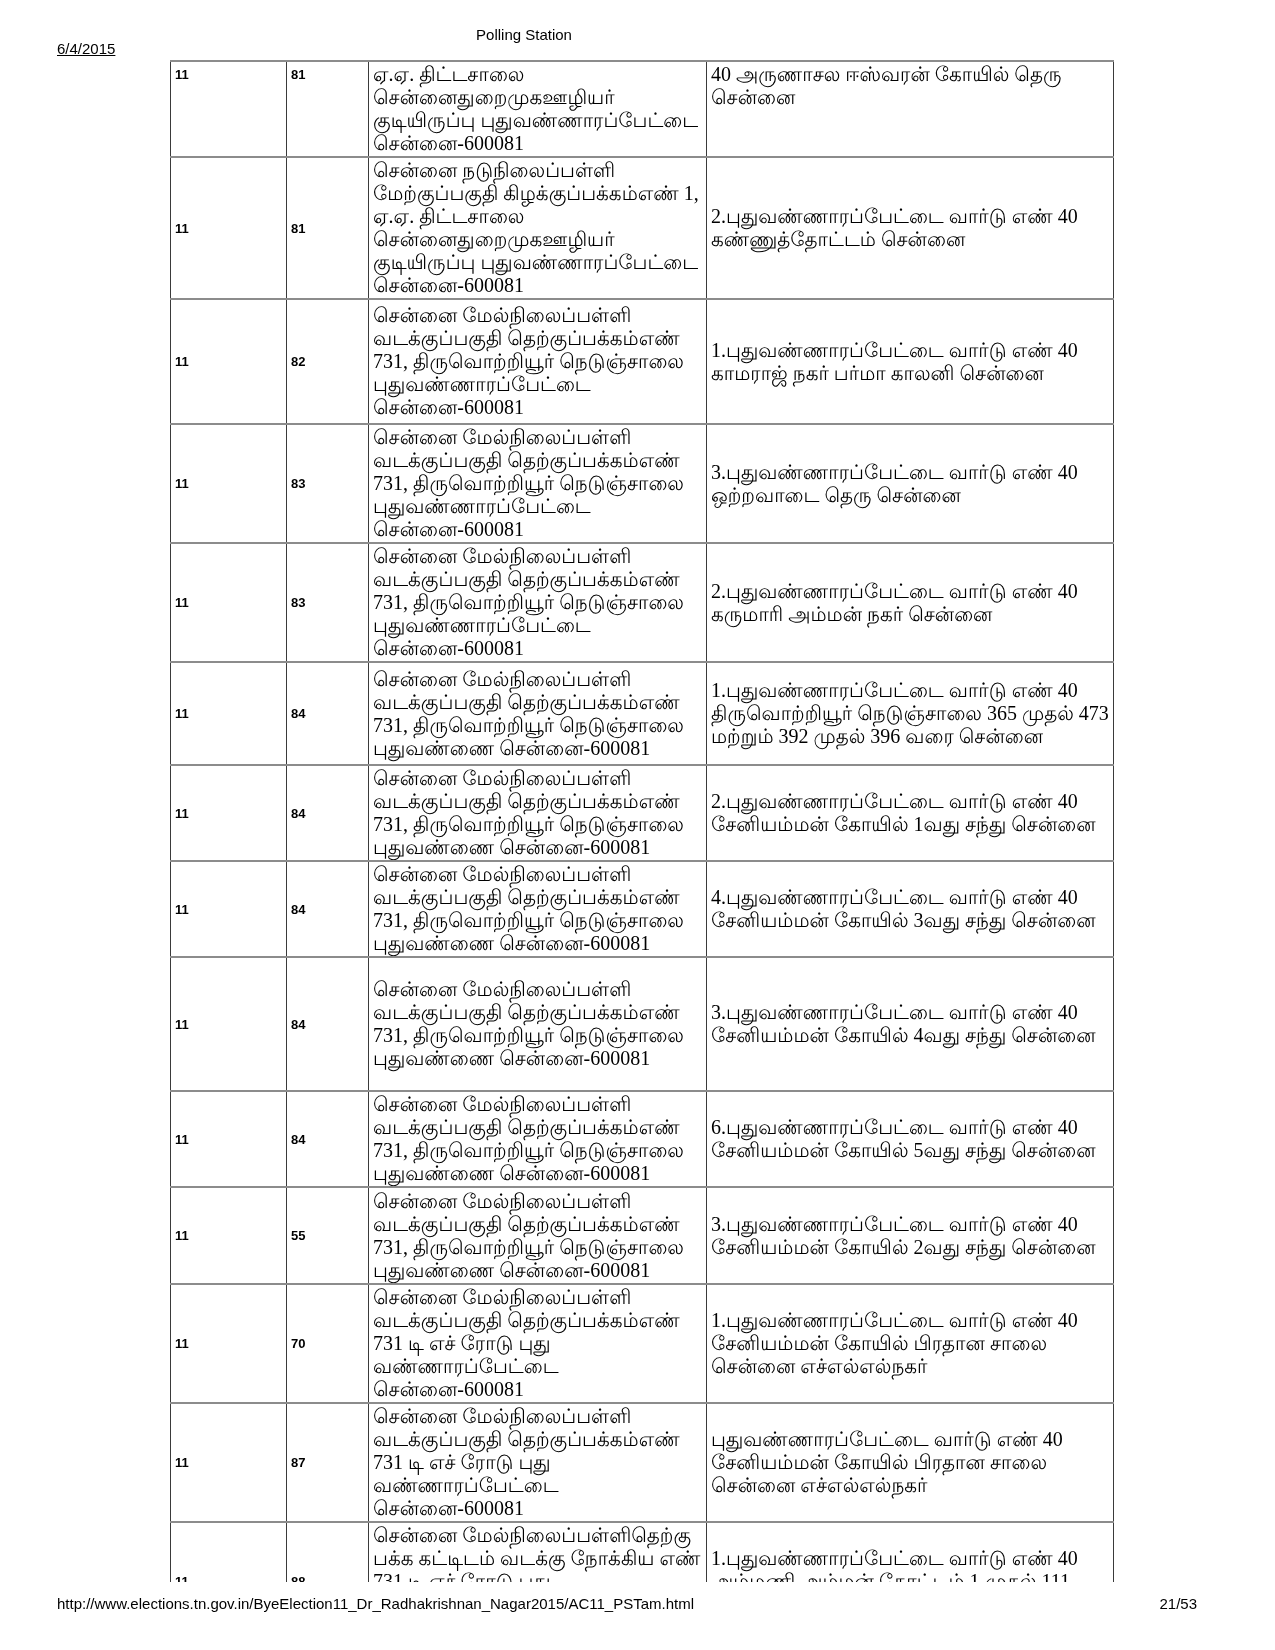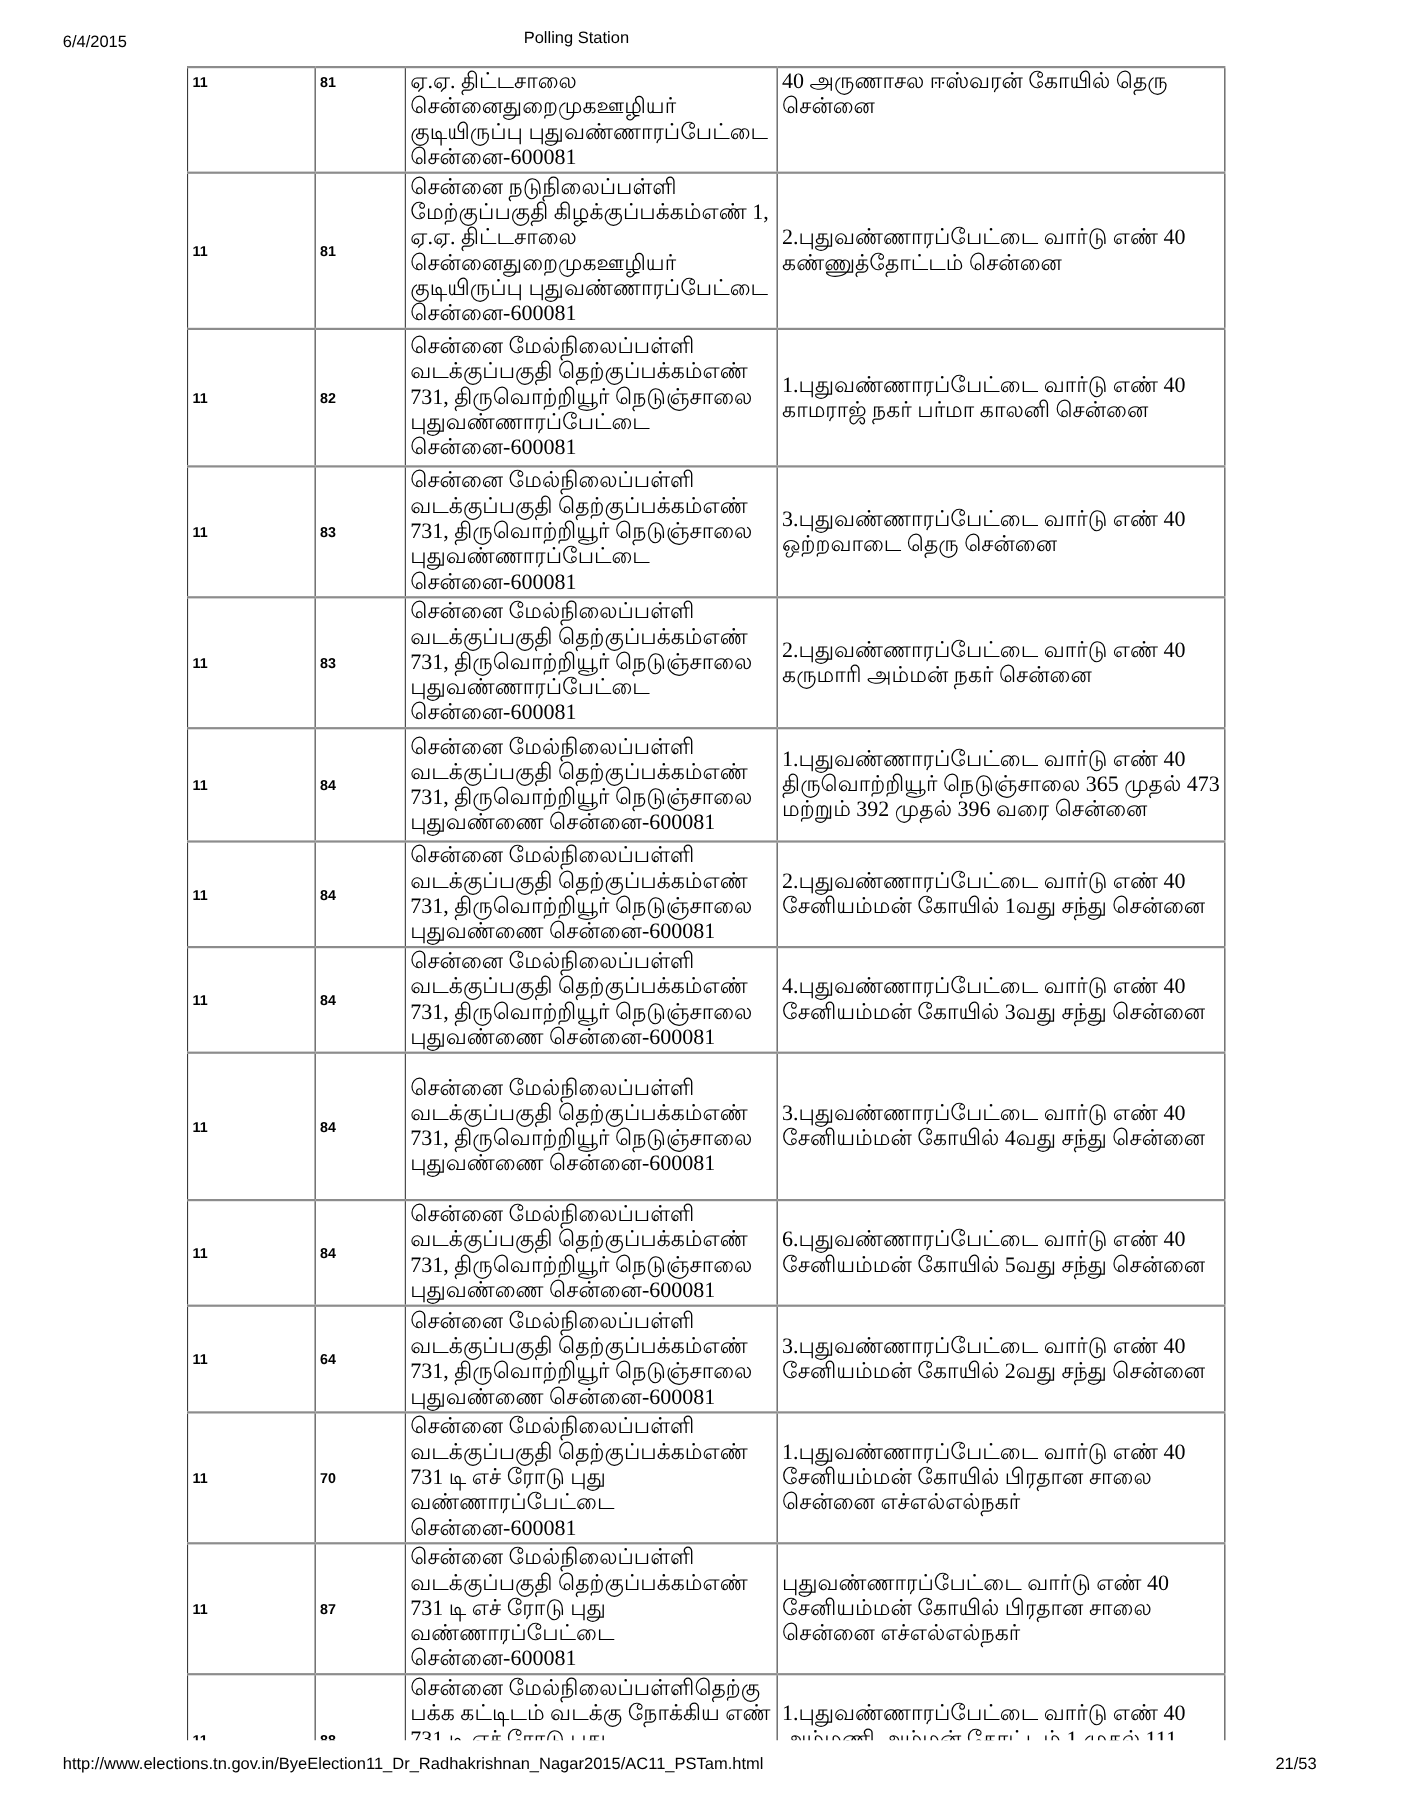--- a/index.html
+++ b/index.html
@@ -1,21 +1,21 @@
 <!DOCTYPE html>
 <html><head>
 <meta charset="utf-8">
 <style>
   html,body{margin:0;padding:0;}
   body{
     width:1275px;height:1650px;position:relative;background:#ffffff;
     font-family:"Liberation Sans",sans-serif;color:#000;
     overflow:hidden;
   }
-  .hdr-date{position:absolute;left:57px;top:30px;font-size:15px;}
+  .hdr-date{position:absolute;left:57px;top:40px;font-size:15px;text-decoration:underline;}
   .hdr-title{position:absolute;left:0;top:26px;width:1048px;text-align:center;font-size:15px;}
   .table-clip{
     position:absolute;left:170px;top:60px;width:947px;height:1522px;overflow:hidden;
   }
   table.ps-table{
     border-collapse:collapse;table-layout:fixed;width:943px;
   }
   td{
     border-left:1px solid #3a3a3a;border-right:1px solid #3a3a3a;
     border-top:2px solid #8c8c8c;border-bottom:2px solid #8c8c8c;
@@ -101,21 +101,21 @@
             <td class="c4">3.புதுவண்ணாரப்பேட்டை வார்டு எண் 40 சேனியம்மன் கோயில் 4வது சந்து சென்னை</td>
           </tr>
           <tr style="height: 91px;">
             <td class="c1">11</td>
             <td class="c2">84</td>
             <td class="c3">சென்னை மேல்நிலைப்பள்ளி வடக்குப்பகுதி தெற்குப்பக்கம்எண் 731, திருவொற்றியூர் நெடுஞ்சாலை புதுவண்ணை சென்னை-600081</td>
             <td class="c4">6.புதுவண்ணாரப்பேட்டை வார்டு எண் 40 சேனியம்மன் கோயில் 5வது சந்து சென்னை</td>
           </tr>
           <tr style="height: 97px;">
             <td class="c1">11</td>
-            <td class="c2">64</td>
+            <td class="c2">55</td>
             <td class="c3">சென்னை மேல்நிலைப்பள்ளி வடக்குப்பகுதி தெற்குப்பக்கம்எண் 731, திருவொற்றியூர் நெடுஞ்சாலை புதுவண்ணை சென்னை-600081</td>
             <td class="c4">3.புதுவண்ணாரப்பேட்டை வார்டு எண் 40 சேனியம்மன் கோயில் 2வது சந்து சென்னை</td>
           </tr>
           <tr style="height: 94px;">
             <td class="c1">11</td>
             <td class="c2">70</td>
             <td class="c3">சென்னை மேல்நிலைப்பள்ளி வடக்குப்பகுதி தெற்குப்பக்கம்எண் 731 டி எச் ரோடு புது வண்ணாரப்பேட்டை சென்னை-600081</td>
             <td class="c4">1.புதுவண்ணாரப்பேட்டை வார்டு எண் 40 சேனியம்மன் கோயில் பிரதான சாலை சென்னை எச்எல்எல்நகர்</td>
           </tr>
           <tr style="height: 96px;">

